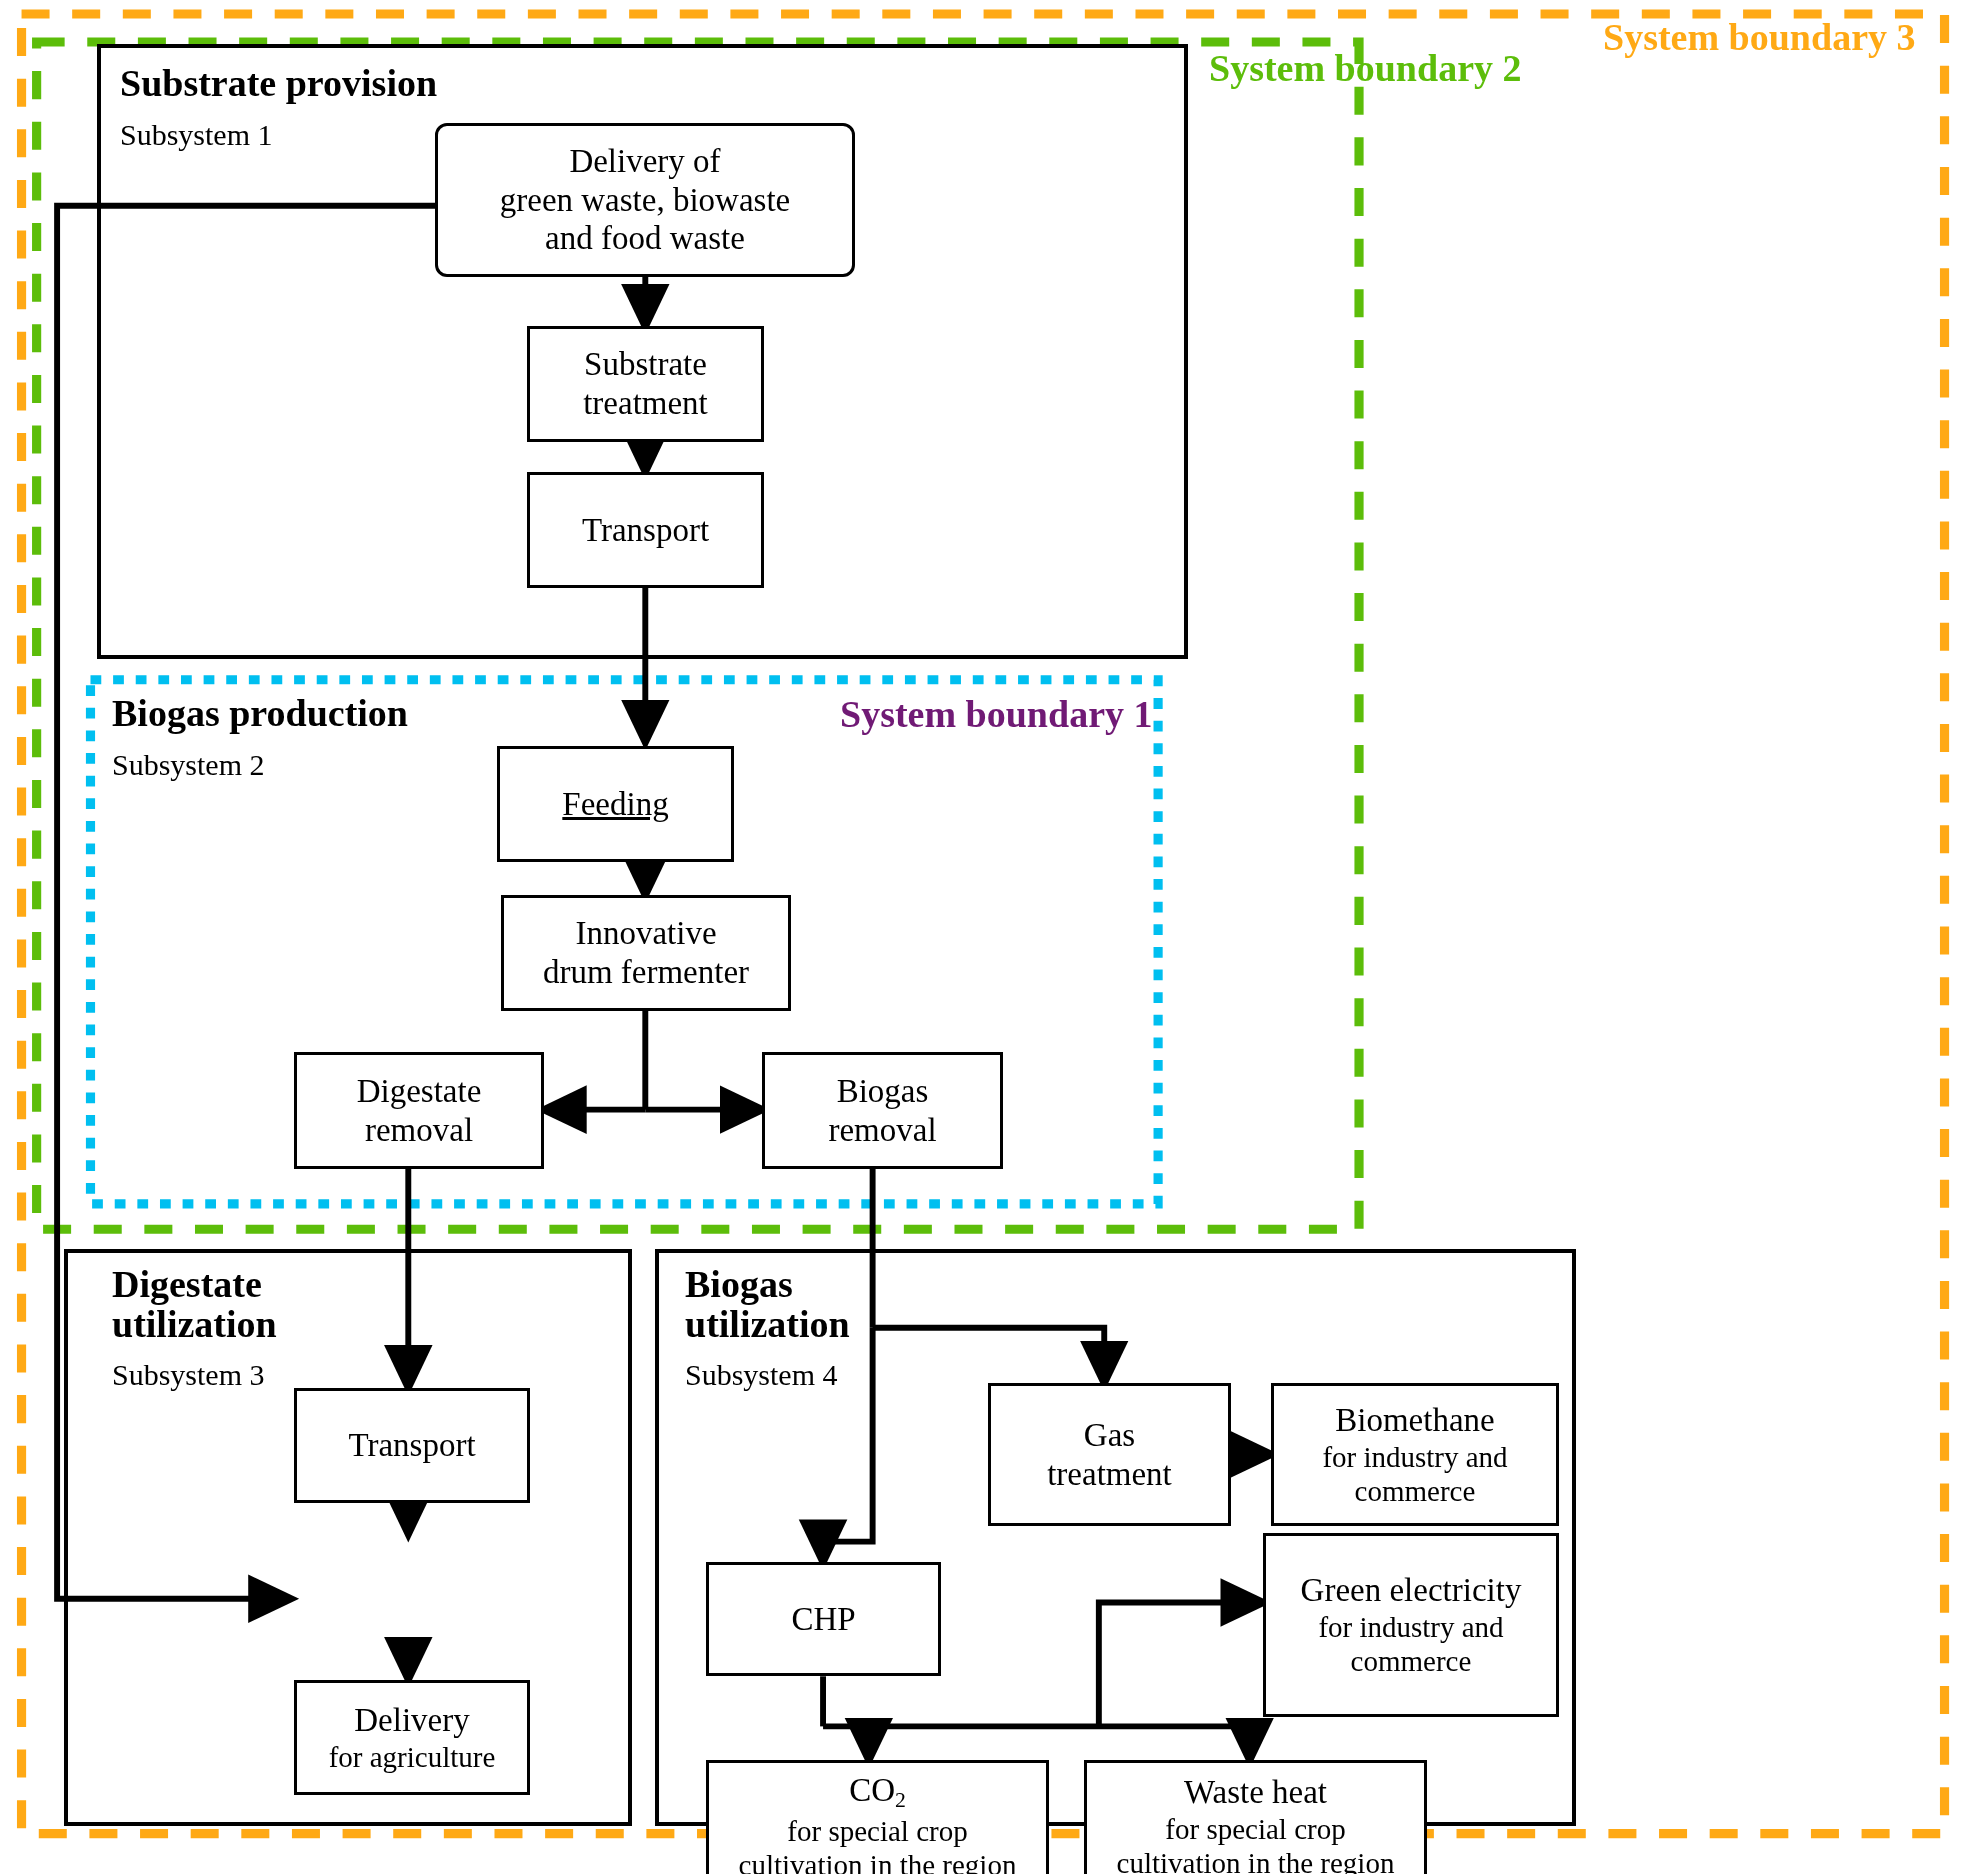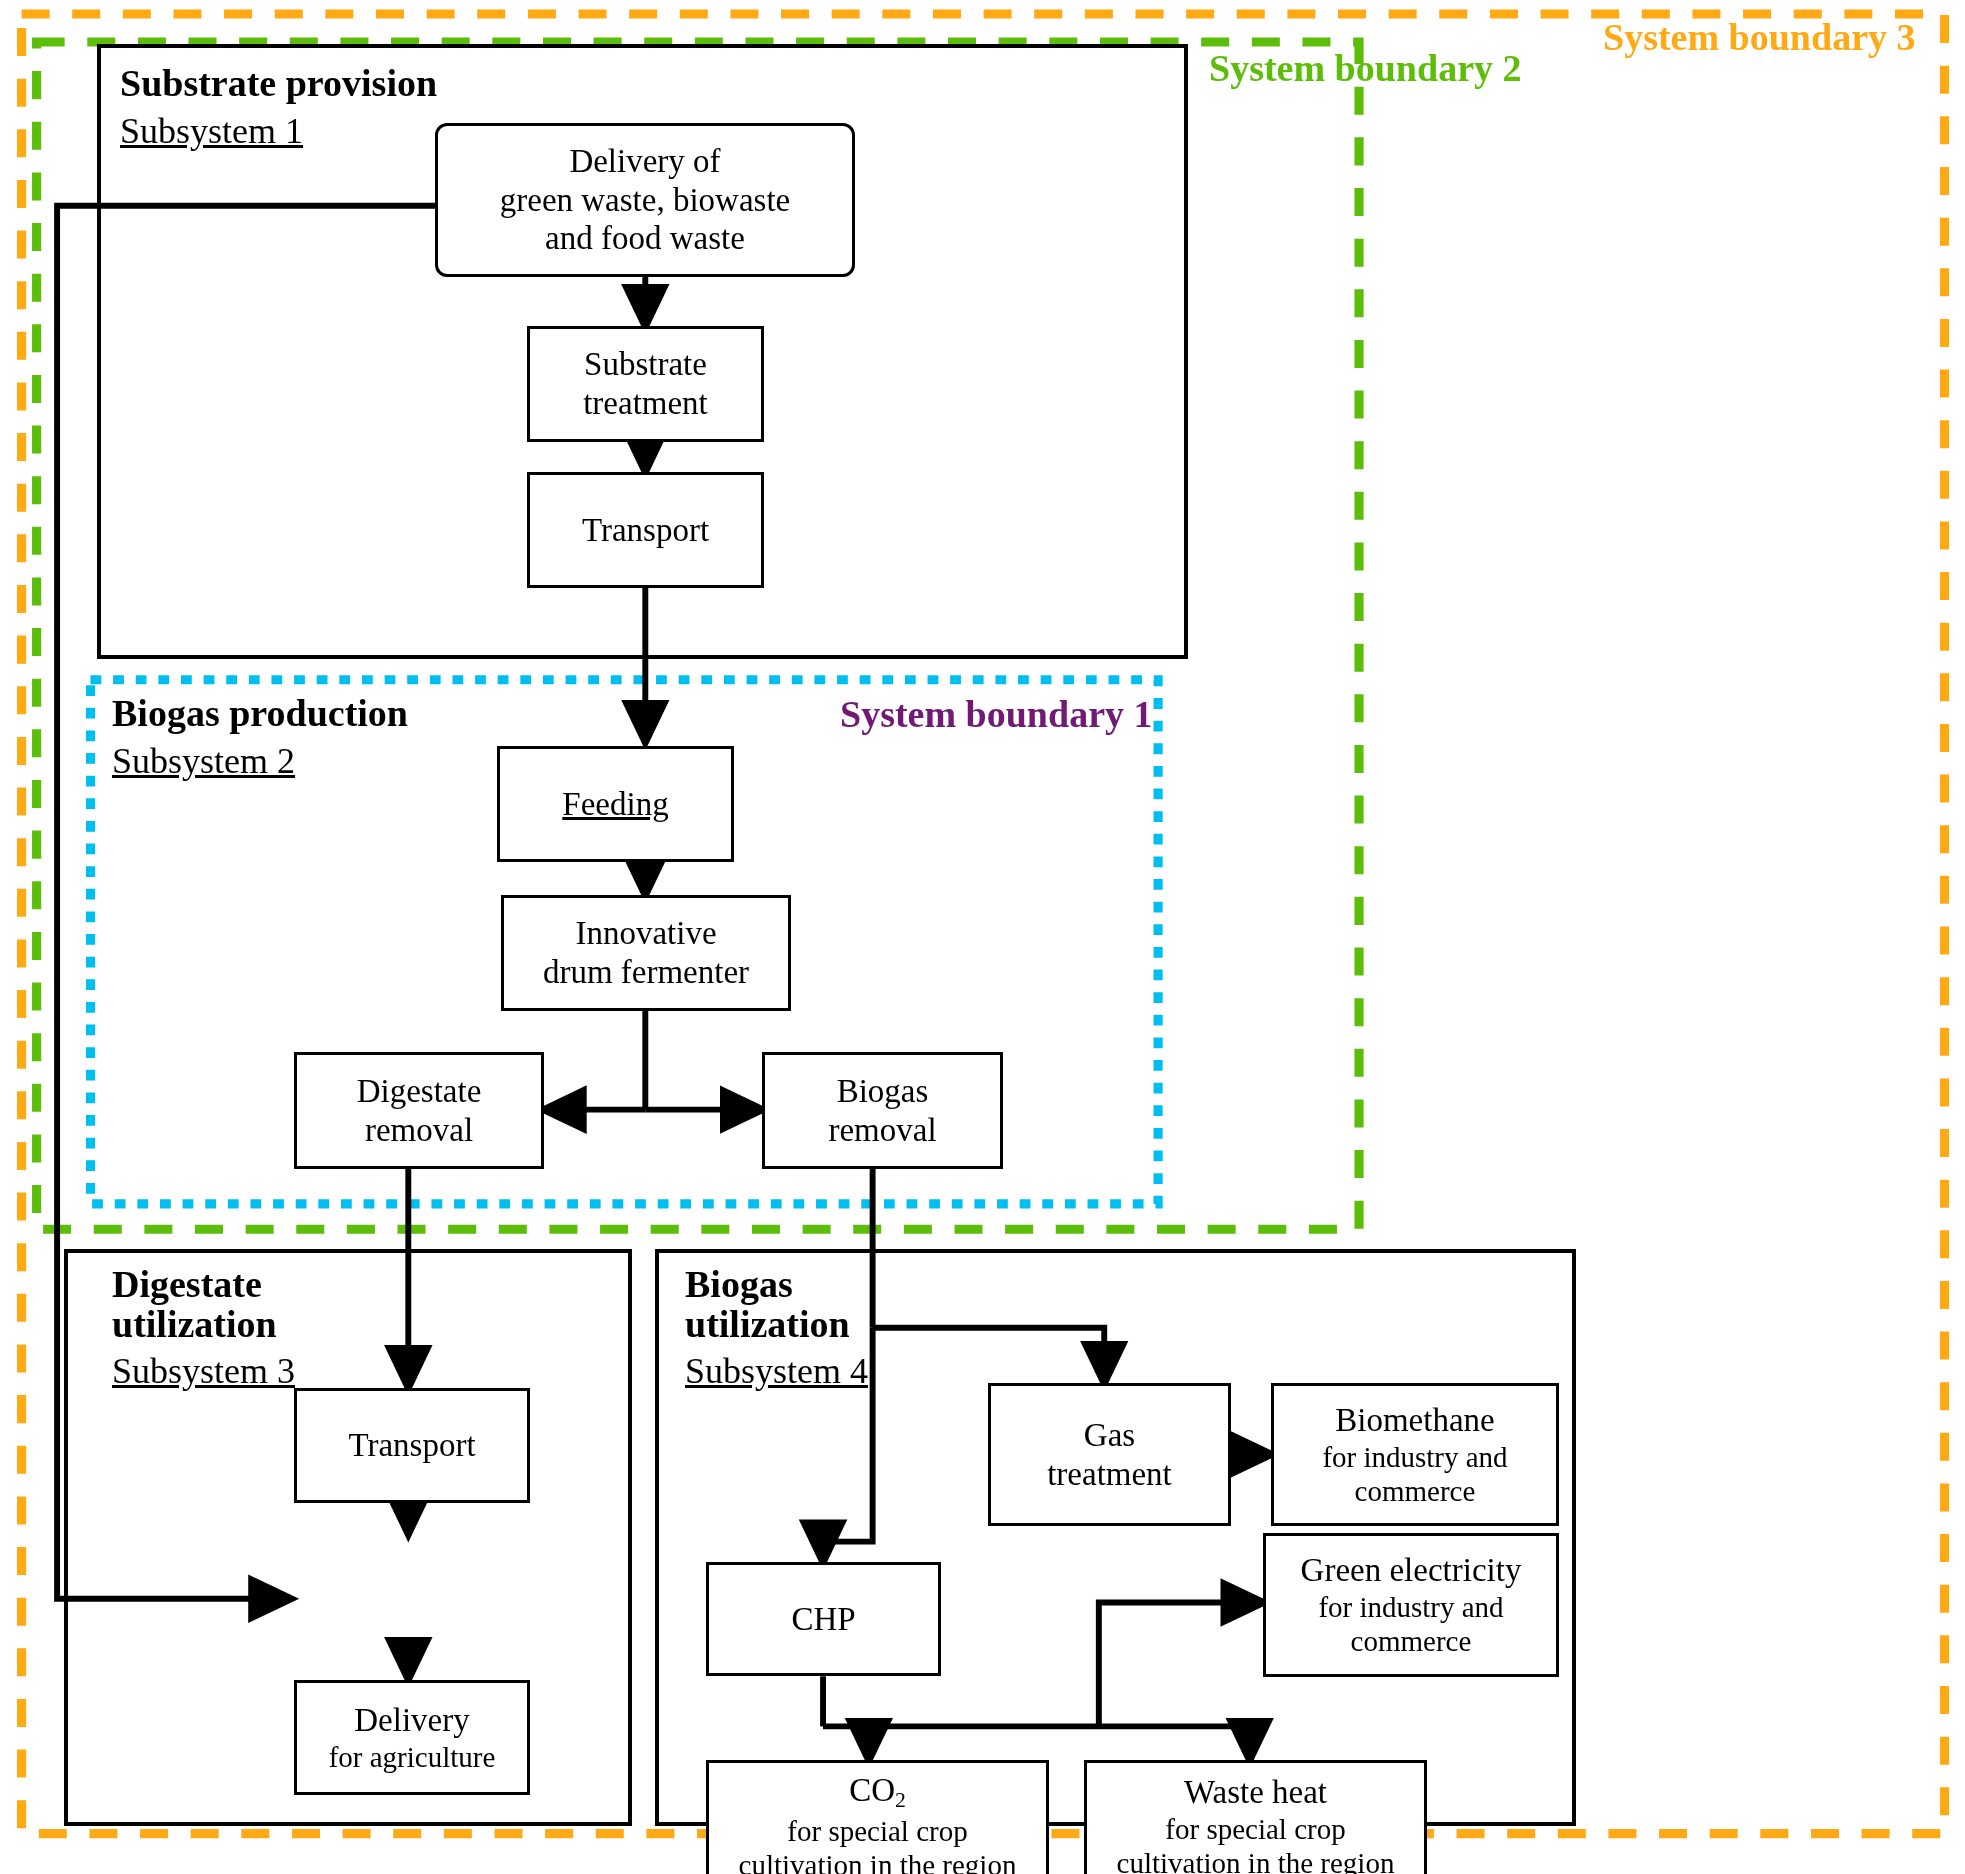--- a/index.html
+++ b/index.html
@@ -7,21 +7,21 @@
          font-family:"Liberation Serif", serif;}
   svg{position:absolute;left:0;top:0;width:1965px;height:1874px;}
   .bx{position:absolute;border:3.8px solid #000;background:#fff;
       display:flex;flex-direction:column;align-items:center;justify-content:center;
       text-align:center;line-height:1.18;color:#000;box-sizing:border-box;}
   .bx .t1{font-size:33px;}
   .bx .t2{font-size:29px;}
   .grp{position:absolute;border:4.8px solid #000;background:transparent;box-sizing:border-box;}
   .ghead{position:absolute;color:#000;}
   .ghead .h1{font-weight:bold;font-size:38px;line-height:1.04;white-space:pre-line;}
-  .ghead .h2{font-size:36px;margin-top:6px;text-decoration:underline;}
+  .ghead .h2{font-size:30px;margin-top:14px;}
   .blabel{position:absolute;font-weight:bold;font-size:38px;white-space:nowrap;}
   .sub{font-size:0.66em;vertical-align:-0.28em;}
 </style>
 </head>
 <body>
 
 <div id="stage">
 
   <svg viewBox="0 0 3648 3479">
     <defs>
@@ -153,21 +153,21 @@
   <div class="bx" style="left:1271px;top:1383px;width:288px;height:143px;">
     <div class="t1">Biomethane</div>
     <div class="t2">for industry and</div>
     <div class="t2">commerce</div>
   </div>
 
   <div class="bx" style="left:706px;top:1562px;width:235px;height:114px;">
     <div class="t1">CHP</div>
   </div>
 
-  <div class="bx" style="left:1263px;top:1533px;width:296px;height:144px;">
+  <div class="bx" style="left:1263px;top:1533px;width:296px;height:184px;">
     <div class="t1">Green electricity</div>
     <div class="t2">for industry and</div>
     <div class="t2">commerce</div>
   </div>
 
   <div class="bx" style="left:706px;top:1760px;width:343px;height:134px;max-height:134px;">
     <div class="t1">
       <span>CO</span><span class="sub">2</span>
     </div>
     <div class="t2">for special crop</div>

